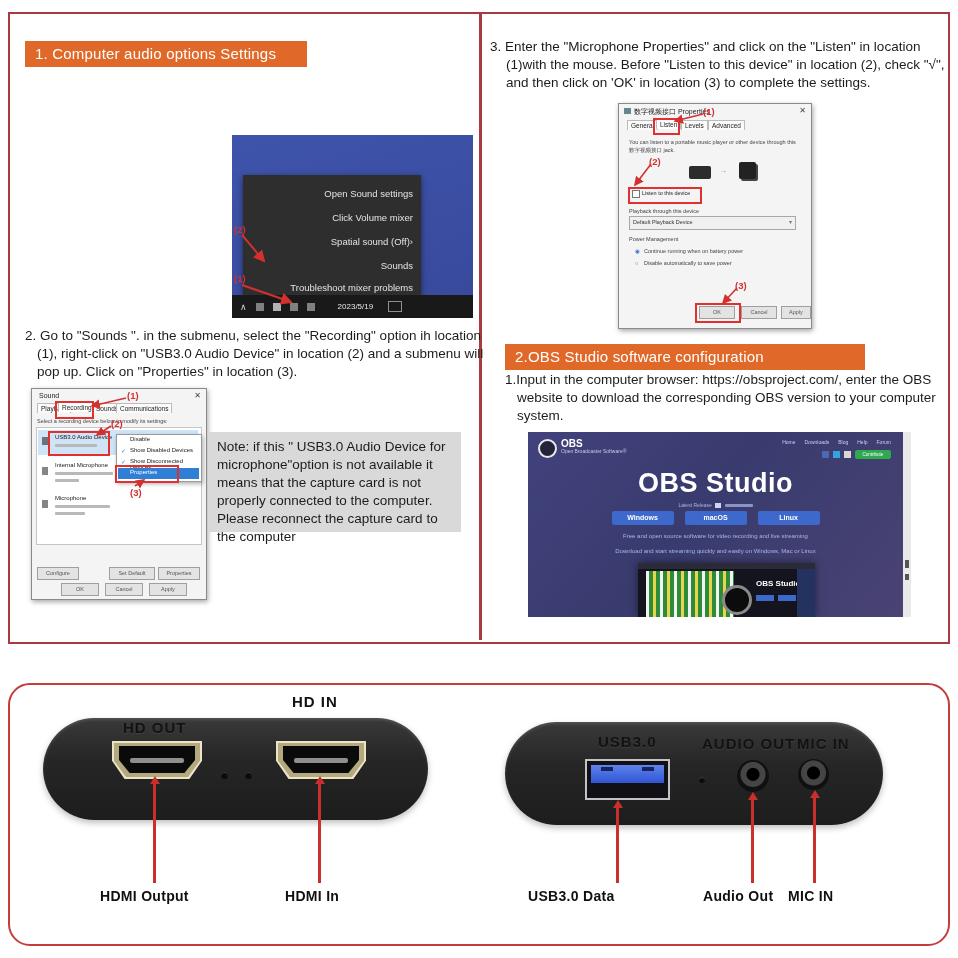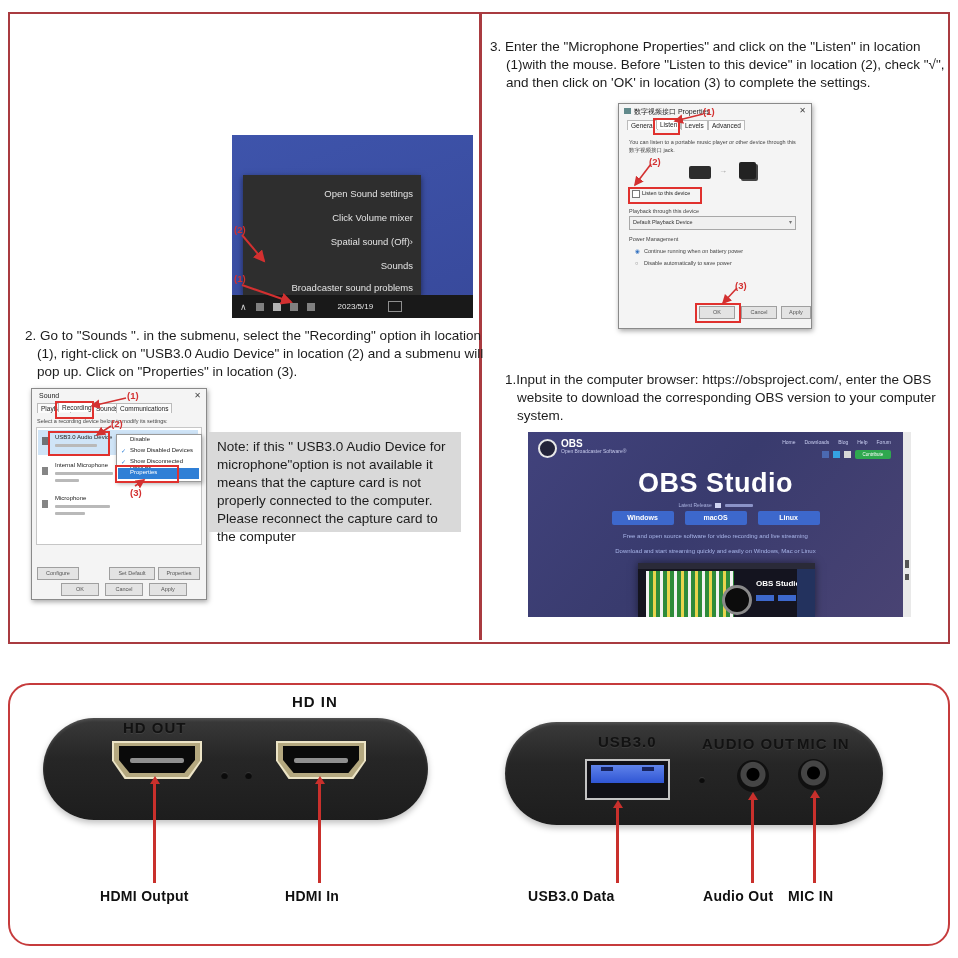--- a/index.html
+++ b/index.html
@@ -54,39 +54,40 @@
   svg.ann-svg{position:absolute;pointer-events:none;z-index:6;}
 </style>
 </head>
 <body>
 
 <div class="page">
 
   <div class="abs top-box"></div>
   <div class="abs col-divider"></div>
 
+  <div class="abs orange-header" style="left:25px;top:41px;width:262px;">1. Computer audio options Settings</div>
 
 
   <div class="abs win-shot">
     <div class="abs ctx-menu">
       <div class="ctx-item" style="top:13px;">
           <span>Open Sound settings</span>
         </div>
       <div class="ctx-item" style="top:37px;">
           <span>Click Volume mixer</span>
         </div>
       <div class="ctx-item" style="top:61px;">
           <span>Spatial sound (Off)</span>
           <span>›</span>
         </div>
       <div class="ctx-item" style="top:85px;">
           <span>Sounds</span>
         </div>
       <div class="ctx-item" style="top:107px;">
-          <span>Broadcaster sound problems</span>
+          <span>Troubleshoot mixer problems</span>
         </div>
     </div>
     <div class="taskbar abs">
       <span class="tb-ic">∧</span>
       <span class="tb-sq"></span>
       <span class="tb-sq" style="background:#d8d8d8;"></span>
       <span class="tb-sq"></span>
       <span class="tb-sq"></span>
       <span style="color:#e6e6e6;font-size:8px;margin-left:14px;">2023/5/19</span>
       <span style="width:12px;height:9px;border:1px solid #8f8f8f;margin-left:6px;"></span>
@@ -219,20 +220,21 @@
           <marker id="ah3" markerWidth="7" markerHeight="7" refX="5" refY="3" orient="auto">
             <path d="M0,0 L6,3 L0,6 z" fill="#d33030"></path>
           </marker>
         </defs>
       <line x1="84" y1="10" x2="56" y2="17" stroke="#d33030" stroke-width="1.6" marker-end="url(#ah3)"></line>
       <line x1="32" y1="60" x2="16" y2="81" stroke="#d33030" stroke-width="1.6" marker-end="url(#ah3)"></line>
       <line x1="118" y1="184" x2="104" y2="199" stroke="#d33030" stroke-width="1.6" marker-end="url(#ah3)"></line>
     </svg>
   </div>
 
+  <div class="abs orange-header" style="left:505px;top:344px;width:340px;">2.OBS Studio software configuration</div>
   <div class="abs doc-text hang" style="left:505px;top:371px;width:448px;">1.Input in the computer browser: https://obsproject.com/, enter the OBS website to download the corresponding OBS version to your computer system.</div>
 
   <div class="abs obs">
 
     <div class="abs" style="left:10px;top:7px;width:15px;height:15px;border-radius:50%;border:2px solid #e8e8e8;background:#23233a;"></div>
     <span class="abs" style="left:33px;top:6px;font-size:10px;font-weight:bold;color:#fff;">OBS</span>
     <span class="abs" style="left:33px;top:16px;font-size:5px;color:#c5c9ea;">Open Broadcaster Software®</span>
     <div class="abs obs-nav" style="right:12px;top:7px;display:flex;gap:9px;">
       <a>Home</a>
       <a>Downloads</a>

